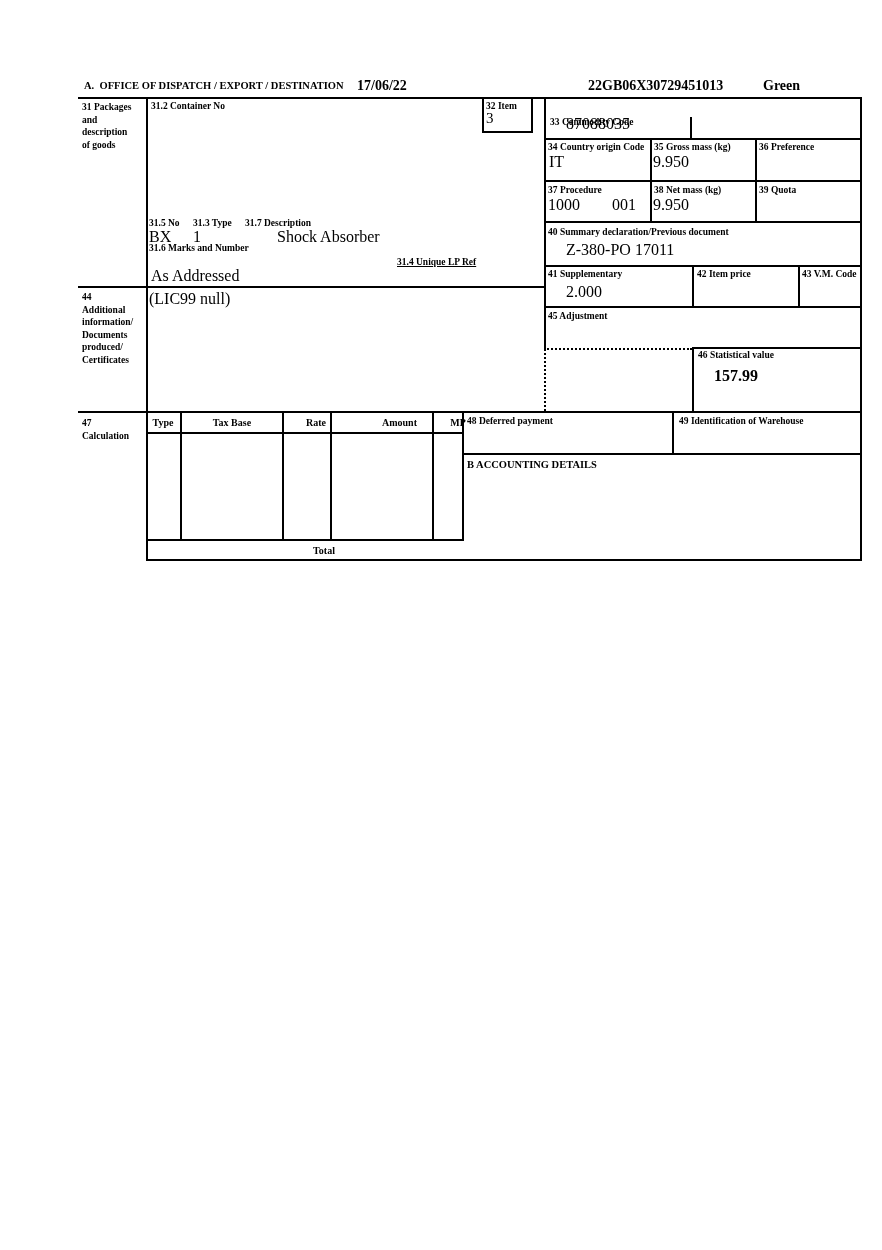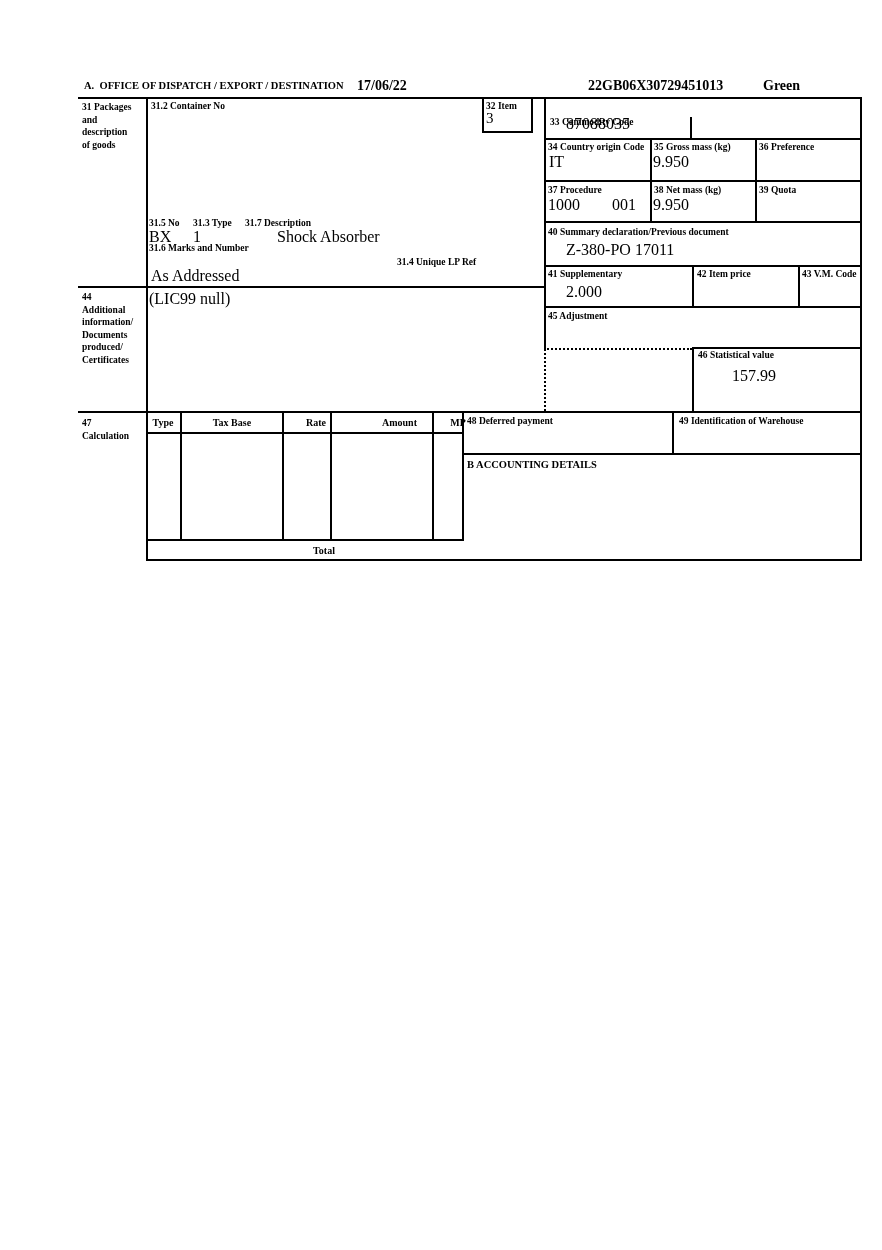--- a/index.html
+++ b/index.html
@@ -92,21 +92,21 @@
   <div class="lbl" style="left:759px;top:186px;">39 Quota</div>
 
   <div class="lbl" style="left:149px;top:219px;">31.5 No</div>
   <div class="lbl" style="left:193px;top:219px;">31.3 Type</div>
   <div class="lbl" style="left:245px;top:219px;">31.7 Description</div>
   <div class="val" style="left:149px;top:228px;">BX</div>
   <div class="val" style="left:193px;top:228px;">1</div>
   <div class="val" style="left:245px;top:228px;margin-left:32px;">Shock Absorber</div>
 
   <div class="lbl" style="left:149px;top:244px;">31.6 Marks and Number</div>
-  <div class="lbl" style="left:397px;top:258px;">31.4 Unique LP Ref</div>
+  <div class="lbl" style="left:397px;top:258px;text-decoration:underline;">31.4 Unique LP Ref</div>
   <div class="val" style="left:151px;top:267px;">As Addressed</div>
 
   <div class="lbl" style="left:548px;top:228px;">40 Summary declaration/Previous document</div>
   <div class="val" style="left:566px;top:241px;">Z-380-PO 17011</div>
 
   <div class="lbl" style="left:548px;top:270px;">41 Supplementary</div>
   <div class="val" style="left:566px;top:283px;">2.000</div>
   <div class="lbl" style="left:697px;top:270px;">42 Item price</div>
   <div class="lbl" style="left:802px;top:270px;">43 V.M. Code</div>
 
@@ -115,21 +115,21 @@
     <div>Additional</div>
     <div>information/</div>
     <div>Documents</div>
     <div>produced/</div>
     <div>Certificates</div>
   </div>
   <div class="val" style="left:149px;top:290px;">(LIC99 null)</div>
 
   <div class="lbl" style="left:548px;top:312px;">45 Adjustment</div>
   <div class="lbl" style="left:698px;top:351px;">46 Statistical value</div>
-  <div class="val" style="left:732px;top:367px;">157.99</div>
+  <div class="val" style="left:714px;top:367px;font-weight:bold;">157.99</div>
 
   <div class="lblblock" style="left:82px;top:417px;line-height:13px;">
     <div>47</div>
     <div>Calculation</div>
   </div>
   <div class="th center" style="left:146px;width:34px;">Type</div>
   <div class="th center" style="left:182px;width:100px;">Tax Base</div>
   <div class="th right" style="left:282px;width:44px;">Rate</div>
   <div class="th right" style="left:330px;width:87px;">Amount</div>
   <div class="th center" style="left:432px;width:52px;">MP</div>

